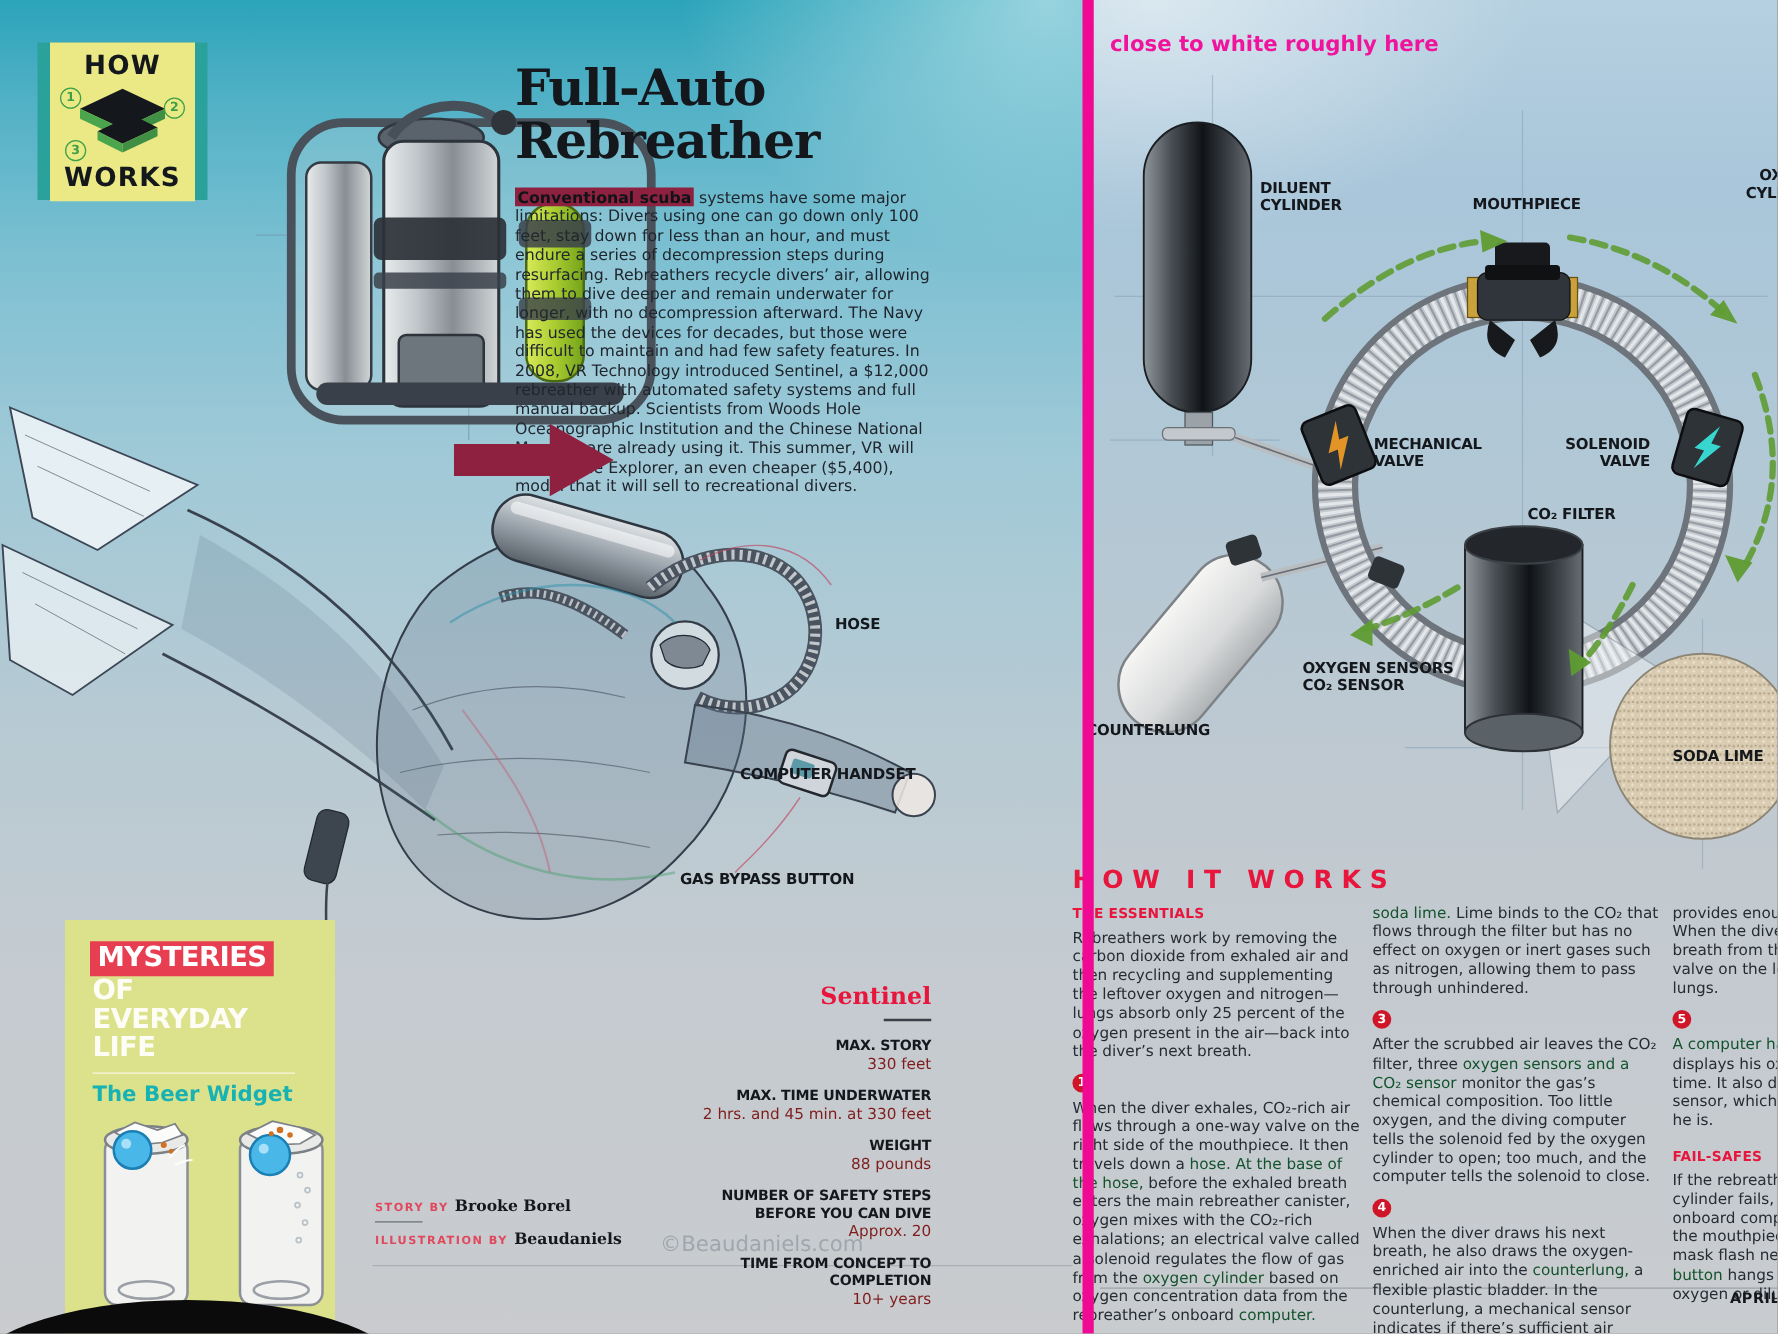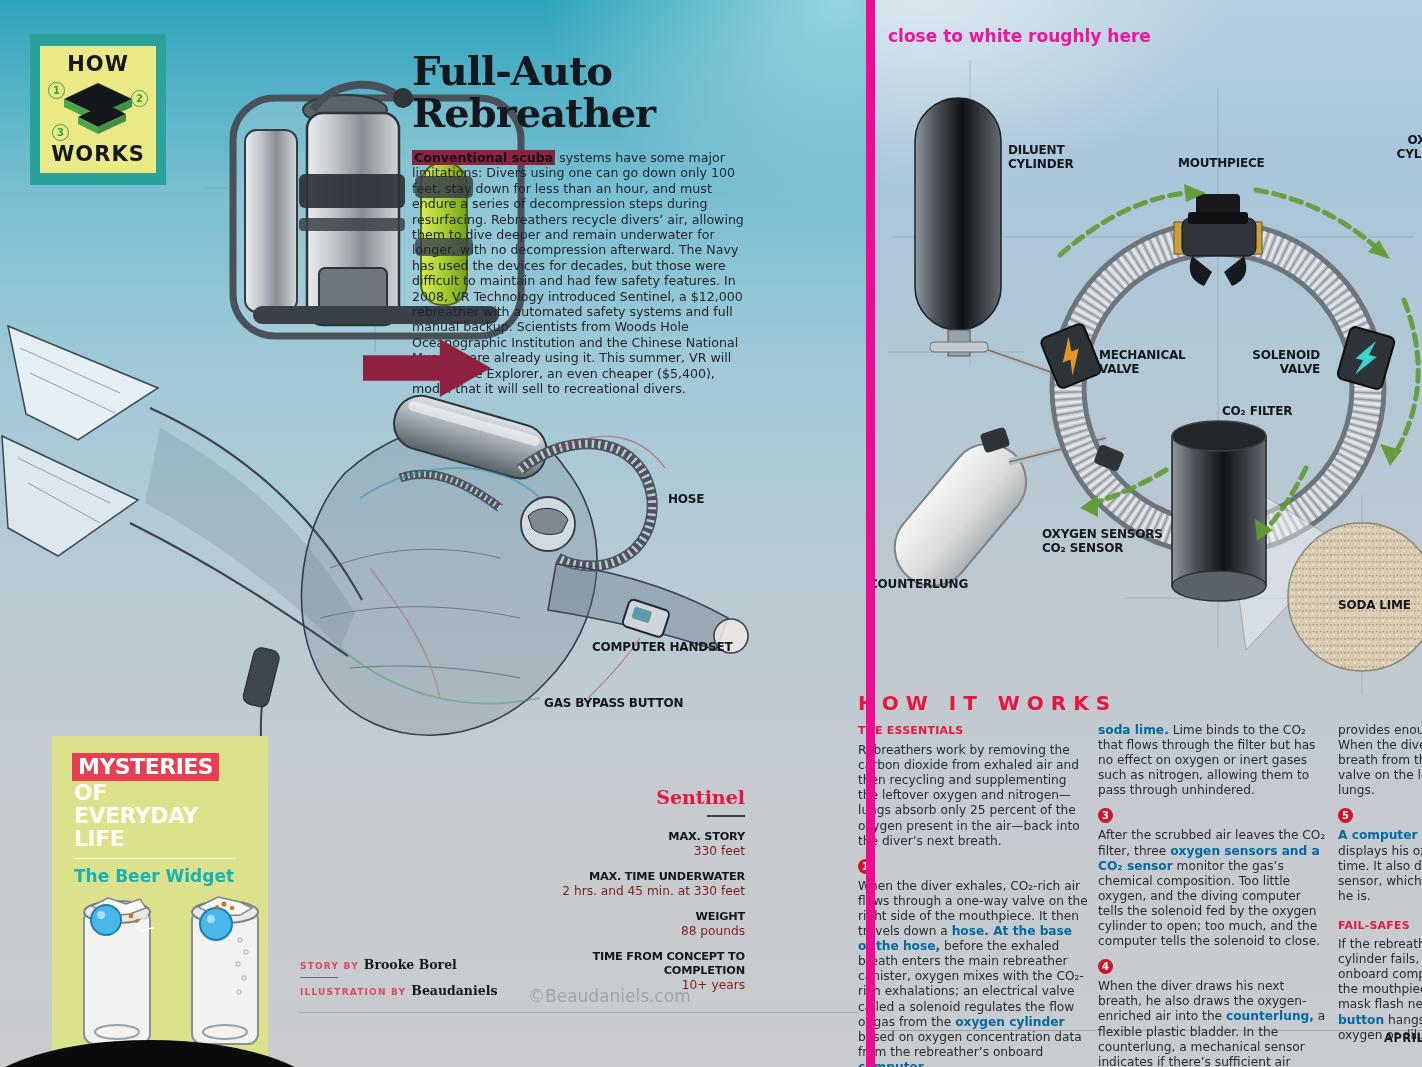--- a/index.html
+++ b/index.html
@@ -11,21 +11,21 @@
     background:linear-gradient(180deg,#2ba4ba 0%,#4fb0c5 7%,#7cc0d2 19%,#a0c9d7 34%,#b7cad3 54%,#c5cbd0 74%,#c9cbce 100%);}
   .left-fade{left:520px;top:0;width:354px;height:420px;
     background:radial-gradient(ellipse 420px 300px at 90% 0%,rgba(240,250,252,.55),rgba(240,250,252,0) 70%);}
   .right-page{left:874px;top:0;width:548px;height:1067px;
     background:linear-gradient(180deg,#b5d0e0 0%,#a9c6da 14%,#b2c8d5 36%,#c1c9d0 62%,#c9cccf 100%);}
   .right-fade{left:874px;top:0;width:420px;height:300px;
     background:radial-gradient(ellipse 420px 260px at 12% 0%,rgba(255,255,255,.5),rgba(255,255,255,0) 72%);}
   .magenta-line{left:866px;top:0;width:9px;height:1067px;background:#f00a93;z-index:60;}
 
   
-  .badge{left:30px;top:34px;width:136px;height:151px;background:#2ba19b;z-index:5;
+  .badge{left:30px;top:34px;width:136px;height:126px;background:#2ba19b;z-index:5;
          display:flex;align-items:center;justify-content:center;}
   .badge-inner{width:116px;height:127px;background:#eae985;position:relative;text-align:center;}
   .badge-word{font-weight:bold;font-size:21px;letter-spacing:1px;color:#14181c;line-height:1;}
   .badge-top{margin-top:8px;} .badge-bottom{position:absolute;bottom:8px;left:0;right:0;}
   .badge-num{position:absolute;width:15px;height:15px;border:1.6px solid #3f9e49;border-radius:50%;
     color:#3f9e49;font-size:10px;font-weight:bold;line-height:15px;text-align:center;background:rgba(234,233,133,.7);}
 
   
   .headline{left:412px;top:50px;width:340px;font-family:"DejaVu Serif","Liberation Serif",serif;
     font-weight:bold;color:#14181c;font-size:40px;line-height:42px;letter-spacing:-1px;z-index:8;}
@@ -72,21 +72,21 @@
 
   
   .hiw-heading{left:858px;top:691px;font-weight:bold;font-size:20px;letter-spacing:7px;color:#e8153c;z-index:30;}
   .col{width:231px;font-size:12.2px;line-height:15.1px;color:#262c33;z-index:30;}
   .col1{left:858px;top:723px;} .col2{left:1098px;top:723px;} .col3{left:1338px;top:723px;}
   .kicker{font-weight:bold;font-size:11px;color:#e8153c;letter-spacing:.2px;margin-bottom:5px;}
   .kicker2{font-weight:bold;font-size:11px;color:#e8153c;letter-spacing:.2px;margin:14px 0 4px 0;}
   .step-circle{width:15px;height:15px;border-radius:50%;background:#cf1527;color:#fff;
     font-weight:bold;font-size:10px;line-height:15px;text-align:center;margin:10px 0 5px 0;}
   .para{margin:0 0 4px 0;}
-  .bseg{font-weight:bold;color:#0369a1;}
+  .bseg{font-weight:normal;color:#14532d;}
   .preline{white-space:pre-line;}
 </style>
 </head>
 <body>
 
 <div id="stage">
 
   <div class="abs left-page"></div>
   <div class="abs left-fade"></div>
   <div class="abs right-page"></div>
@@ -196,37 +196,41 @@
     <circle cx="252" cy="488" r="9" fill="#4a5360"></circle>
 
     <path d="M360,180 C420,140 500,140 540,180" stroke="#2e8fa8" stroke-width="2" fill="none" opacity=".5"></path>
     <path d="M340,330 C400,380 470,395 540,380" stroke="#46a06a" stroke-width="2" fill="none" opacity=".45"></path>
     <path d="M370,250 C400,290 430,330 440,380" stroke="#c05a72" stroke-width="1.6" fill="none" opacity=".45"></path>
 
     <path d="M640,320 C620,350 600,368 588,380 M560,130 C600,110 640,115 665,150" stroke="#c2455f" stroke-width="1.1" fill="none" opacity=".65"></path>
   </svg>
 
   <div class="abs lbl" style="left:668px;top:492px">HOSE</div>
-  <div class="abs lbl" style="left:592px;top:640px">COMPUTER HANDSET</div>
+  <div class="abs lbl" style="left:592px;top:612px">COMPUTER HANDSET</div>
   <div class="abs lbl" style="left:544px;top:696px">GAS BYPASS BUTTON</div>
 
   <div class="abs specs">
     <div class="specs-title">Sentinel</div>
     <div><span class="specs-rule"></span></div>
     <div class="spec">
       <div class="spec-label">MAX. STORY</div>
       <div class="spec-value">330 feet</div>
     </div>
     <div class="spec">
       <div class="spec-label">MAX. TIME UNDERWATER</div>
       <div class="spec-value">2 hrs. and 45 min. at 330 feet</div>
     </div>
     <div class="spec">
       <div class="spec-label">WEIGHT</div>
       <div class="spec-value">88 pounds</div>
+    </div>
+    <div class="spec">
+      <div class="spec-label">NUMBER OF SAFETY STEPS BEFORE YOU CAN DIVE</div>
+      <div class="spec-value">Approx. 20</div>
     </div>
     <div class="spec">
       <div class="spec-label">TIME FROM CONCEPT TO COMPLETION</div>
       <div class="spec-value">10+ years</div>
     </div>
   </div>
 
   <div class="abs credits">
     <div><span class="cred-label">STORY BY</span><span class="cred-name">Brooke Borel</span></div>
     <div class="cred-rule"></div>

